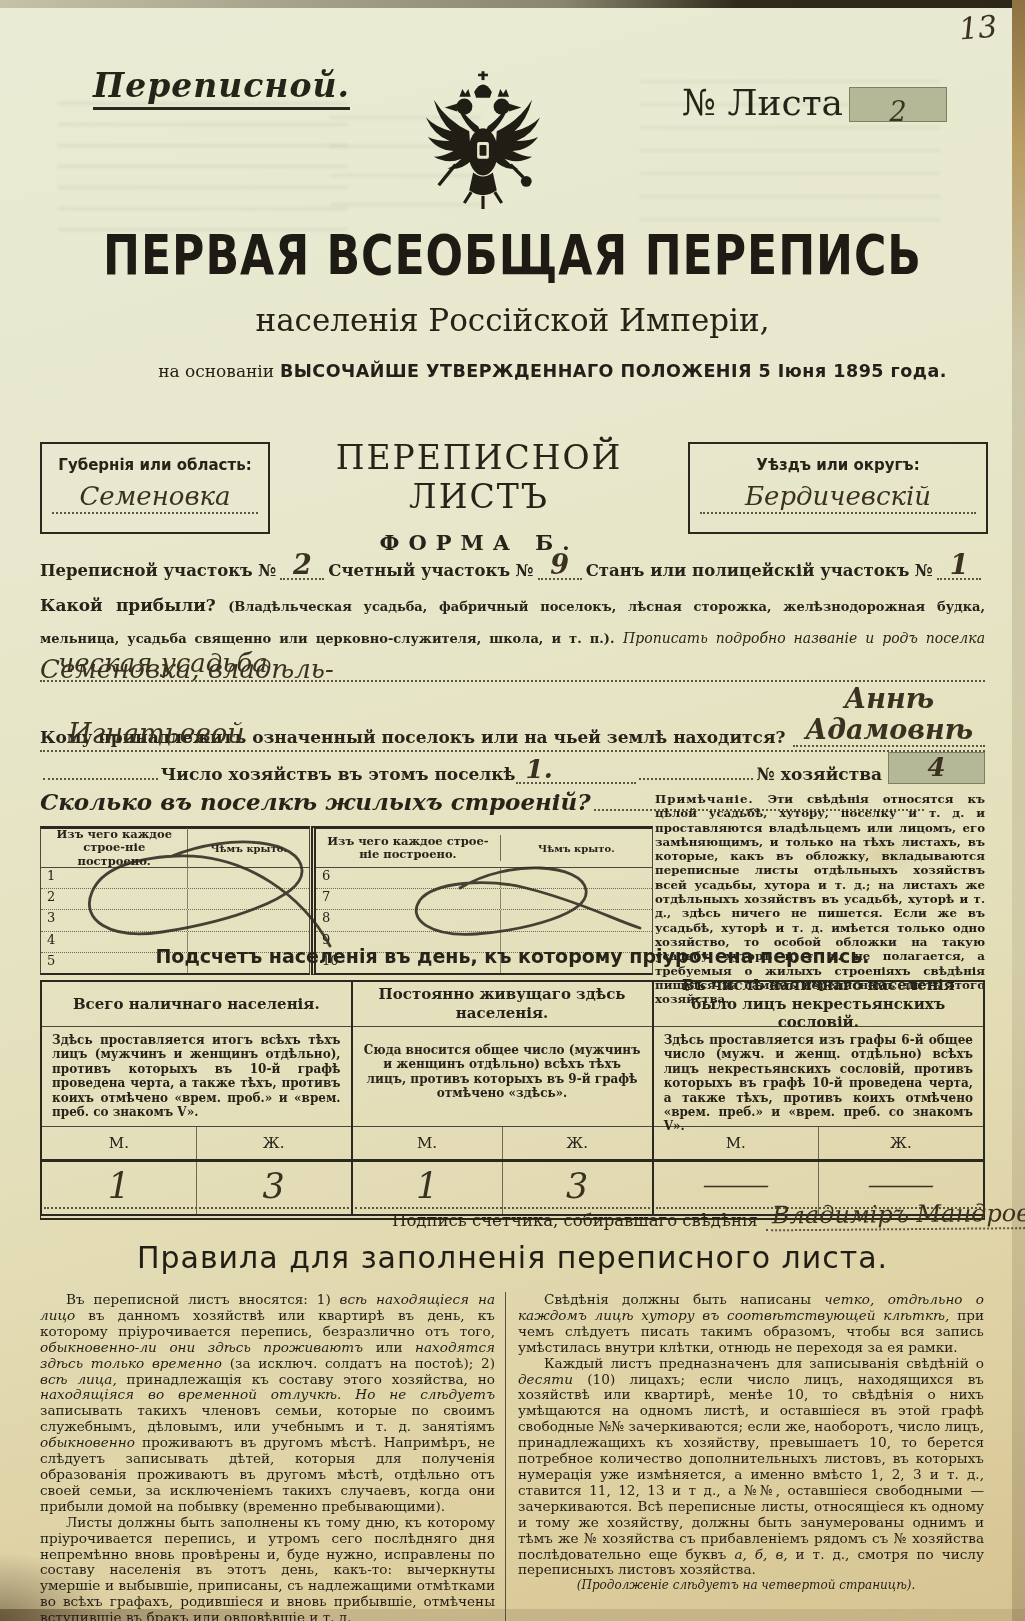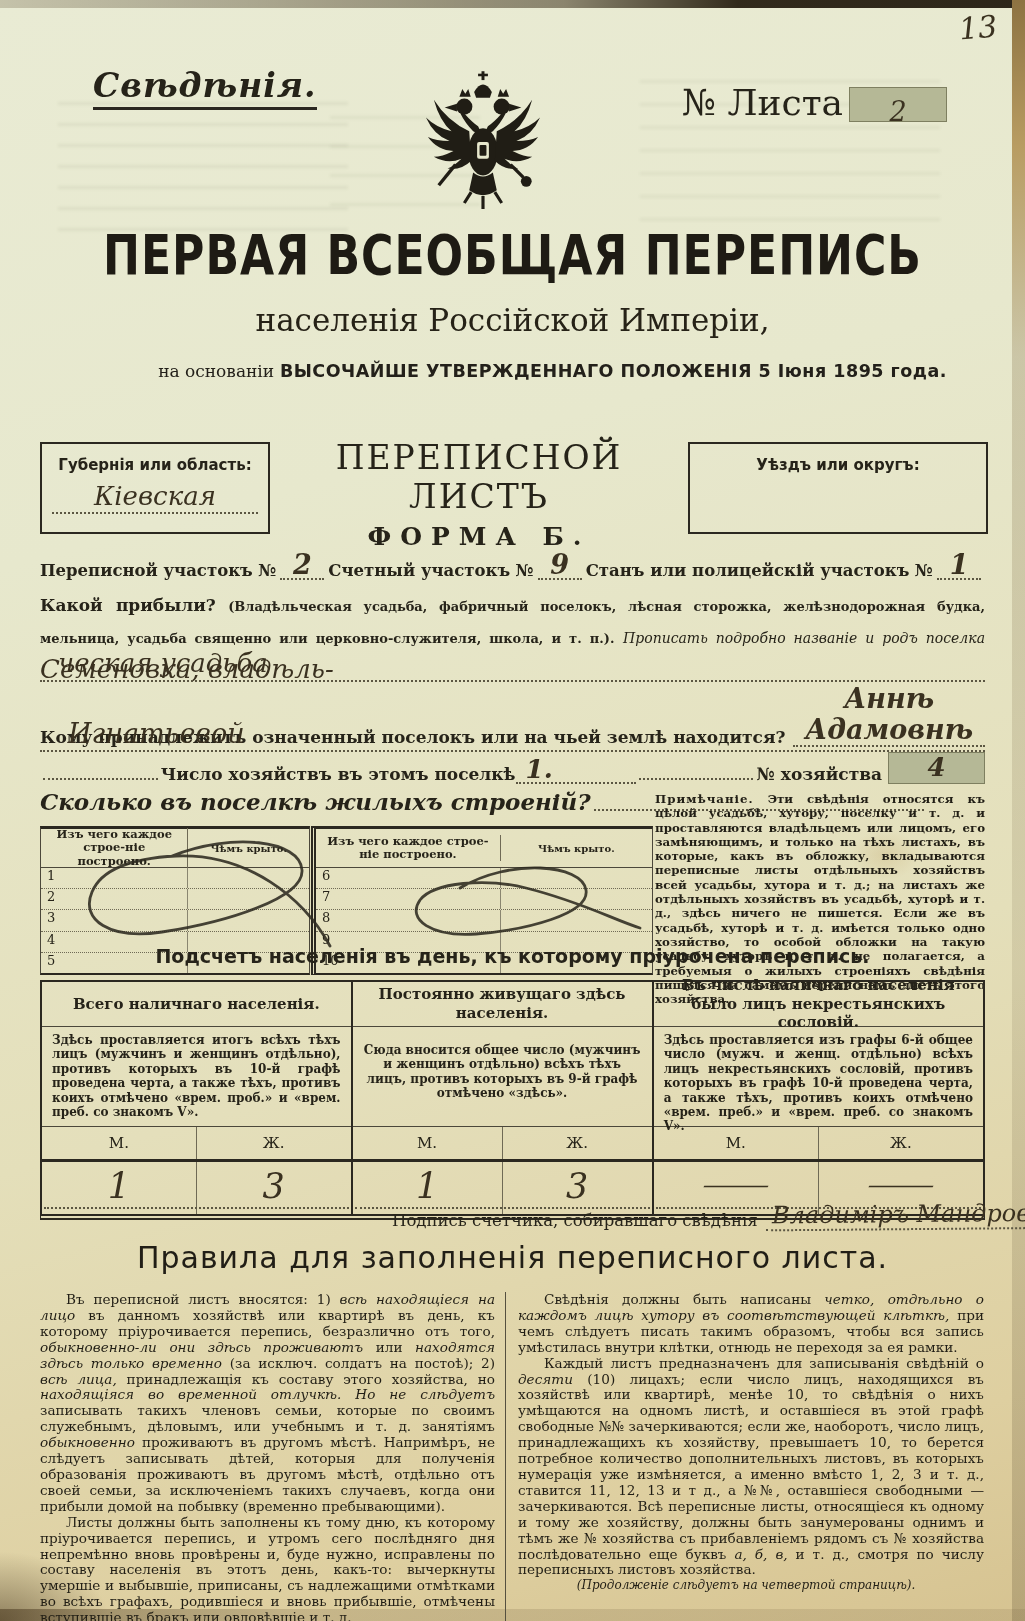--- a/index.html
+++ b/index.html
@@ -50,21 +50,21 @@
 
   
   .fh-box{position:absolute;border:2px solid #2b2820;height:88px;background:rgba(255,255,255,.03);}
   .fh-left{left:40px;top:442px;width:226px;}
   .fh-right{left:688px;top:442px;width:296px;}
   .fh-box .lbl{font-family:"DejaVu Sans",sans-serif;font-weight:bold;font-size:15px;text-align:center;margin-top:12px;}
   .fh-box .val{margin:6px 10px 0 10px;border-bottom:2px dotted #5b5642;text-align:center;}
   .fh-box .val .hw{font-size:26px;line-height:32px;}
   .fh-center{position:absolute;left:278px;top:438px;width:402px;text-align:center;}
   .fh-center .l1{font-weight:normal;font-size:33px;letter-spacing:2px;}
-  .fh-center .l2{font-weight:bold;font-size:25px;letter-spacing:9px;margin-top:6px;}
+  .fh-center .l2{font-weight:bold;font-size:21px;letter-spacing:9px;margin-top:14px;}
 
   
   .precinct{position:absolute;left:40px;top:552px;width:945px;display:flex;align-items:flex-end;
         font-size:16.5px;font-weight:bold;white-space:nowrap;}
   .precinct .wr{display:inline-block;width:88px;border-bottom:2px dotted #5b5642;text-align:center;margin:0 4px;}
   .precinct .wr .hw{font-size:27px;line-height:26px;}
   .precinct .tail{flex:1;border-bottom:2px dotted #5b5642;}
 
   
   .settle{position:absolute;left:40px;top:590px;width:945px;line-height:31px;text-align:justify;}
@@ -154,21 +154,21 @@
   <div class="edge-top"></div>
   <div class="edge-right"></div>
   <div class="edge-bottom"></div>
   <div class="corner-bl"></div>
   <div class="ghost g1"></div>
   <div class="ghost g2"></div>
   <div class="ghost g3"></div>
   <div class="stain1"></div>
 
   <div class="pageno hw">13</div>
-  <div class="free">Свѣдѣнія.</div>
+  <div class="free">Переписной.</div>
 
   <div class="eagle">
     <svg width="118" height="152" viewBox="0 0 120 150">
       <g fill="#201d15" stroke="none">
         <rect x="58.5" y="1" width="3" height="9"></rect>
         <rect x="55" y="3.5" width="10" height="2.6"></rect>
         <path d="M51 22 Q60 7 69 22 L67 28 H53 Z"></path>
         <circle cx="41" cy="37" r="8.2"></circle>
         <path d="M33.5 34 L21 38 L33.5 42 Z"></path>
         <path d="M36 27 l3 -8 3 5 3 -5 2.5 8 z"></path>
@@ -197,28 +197,29 @@
 
   <div class="title"><span>ПЕРВАЯ ВСЕОБЩАЯ ПЕРЕПИСЬ</span></div>
   <div class="subtitle">населенія Россійской Имперіи,</div>
   <div class="basis">
     <span class="pre">на основаніи</span>
     <span class="main">ВЫСОЧАЙШЕ УТВЕРЖДЕННАГО ПОЛОЖЕНІЯ 5 Іюня 1895 года.</span>
   </div>
 
   <div class="fh-box fh-left">
     <div class="lbl">Губернія или область:</div>
-    <div class="val"><span class="hw">Кіевская</span></div>
+    <div class="val"><span class="hw">Семеновка</span></div>
   </div>
   <div class="fh-center">
     <div class="l1">ПЕРЕПИСНОЙ ЛИСТЪ</div>
     <div class="l2">ФОРМА Б.</div>
   </div>
   <div class="fh-box fh-right">
     <div class="lbl">Уѣздъ или округъ:</div>
+    <div class="val"><span class="hw">Бердичевскій</span></div>
   </div>
 
   <div class="precinct">
     <span>Переписной участокъ №</span>
     <span class="wr"><span class="hw">2</span></span>
     <span>Счетный участокъ №</span>
     <span class="wr"><span class="hw">9</span></span>
     <span>Станъ или полицейскій участокъ №</span>
     <span class="wr"><span class="hw">1</span></span>
     <span class="tail"></span>

